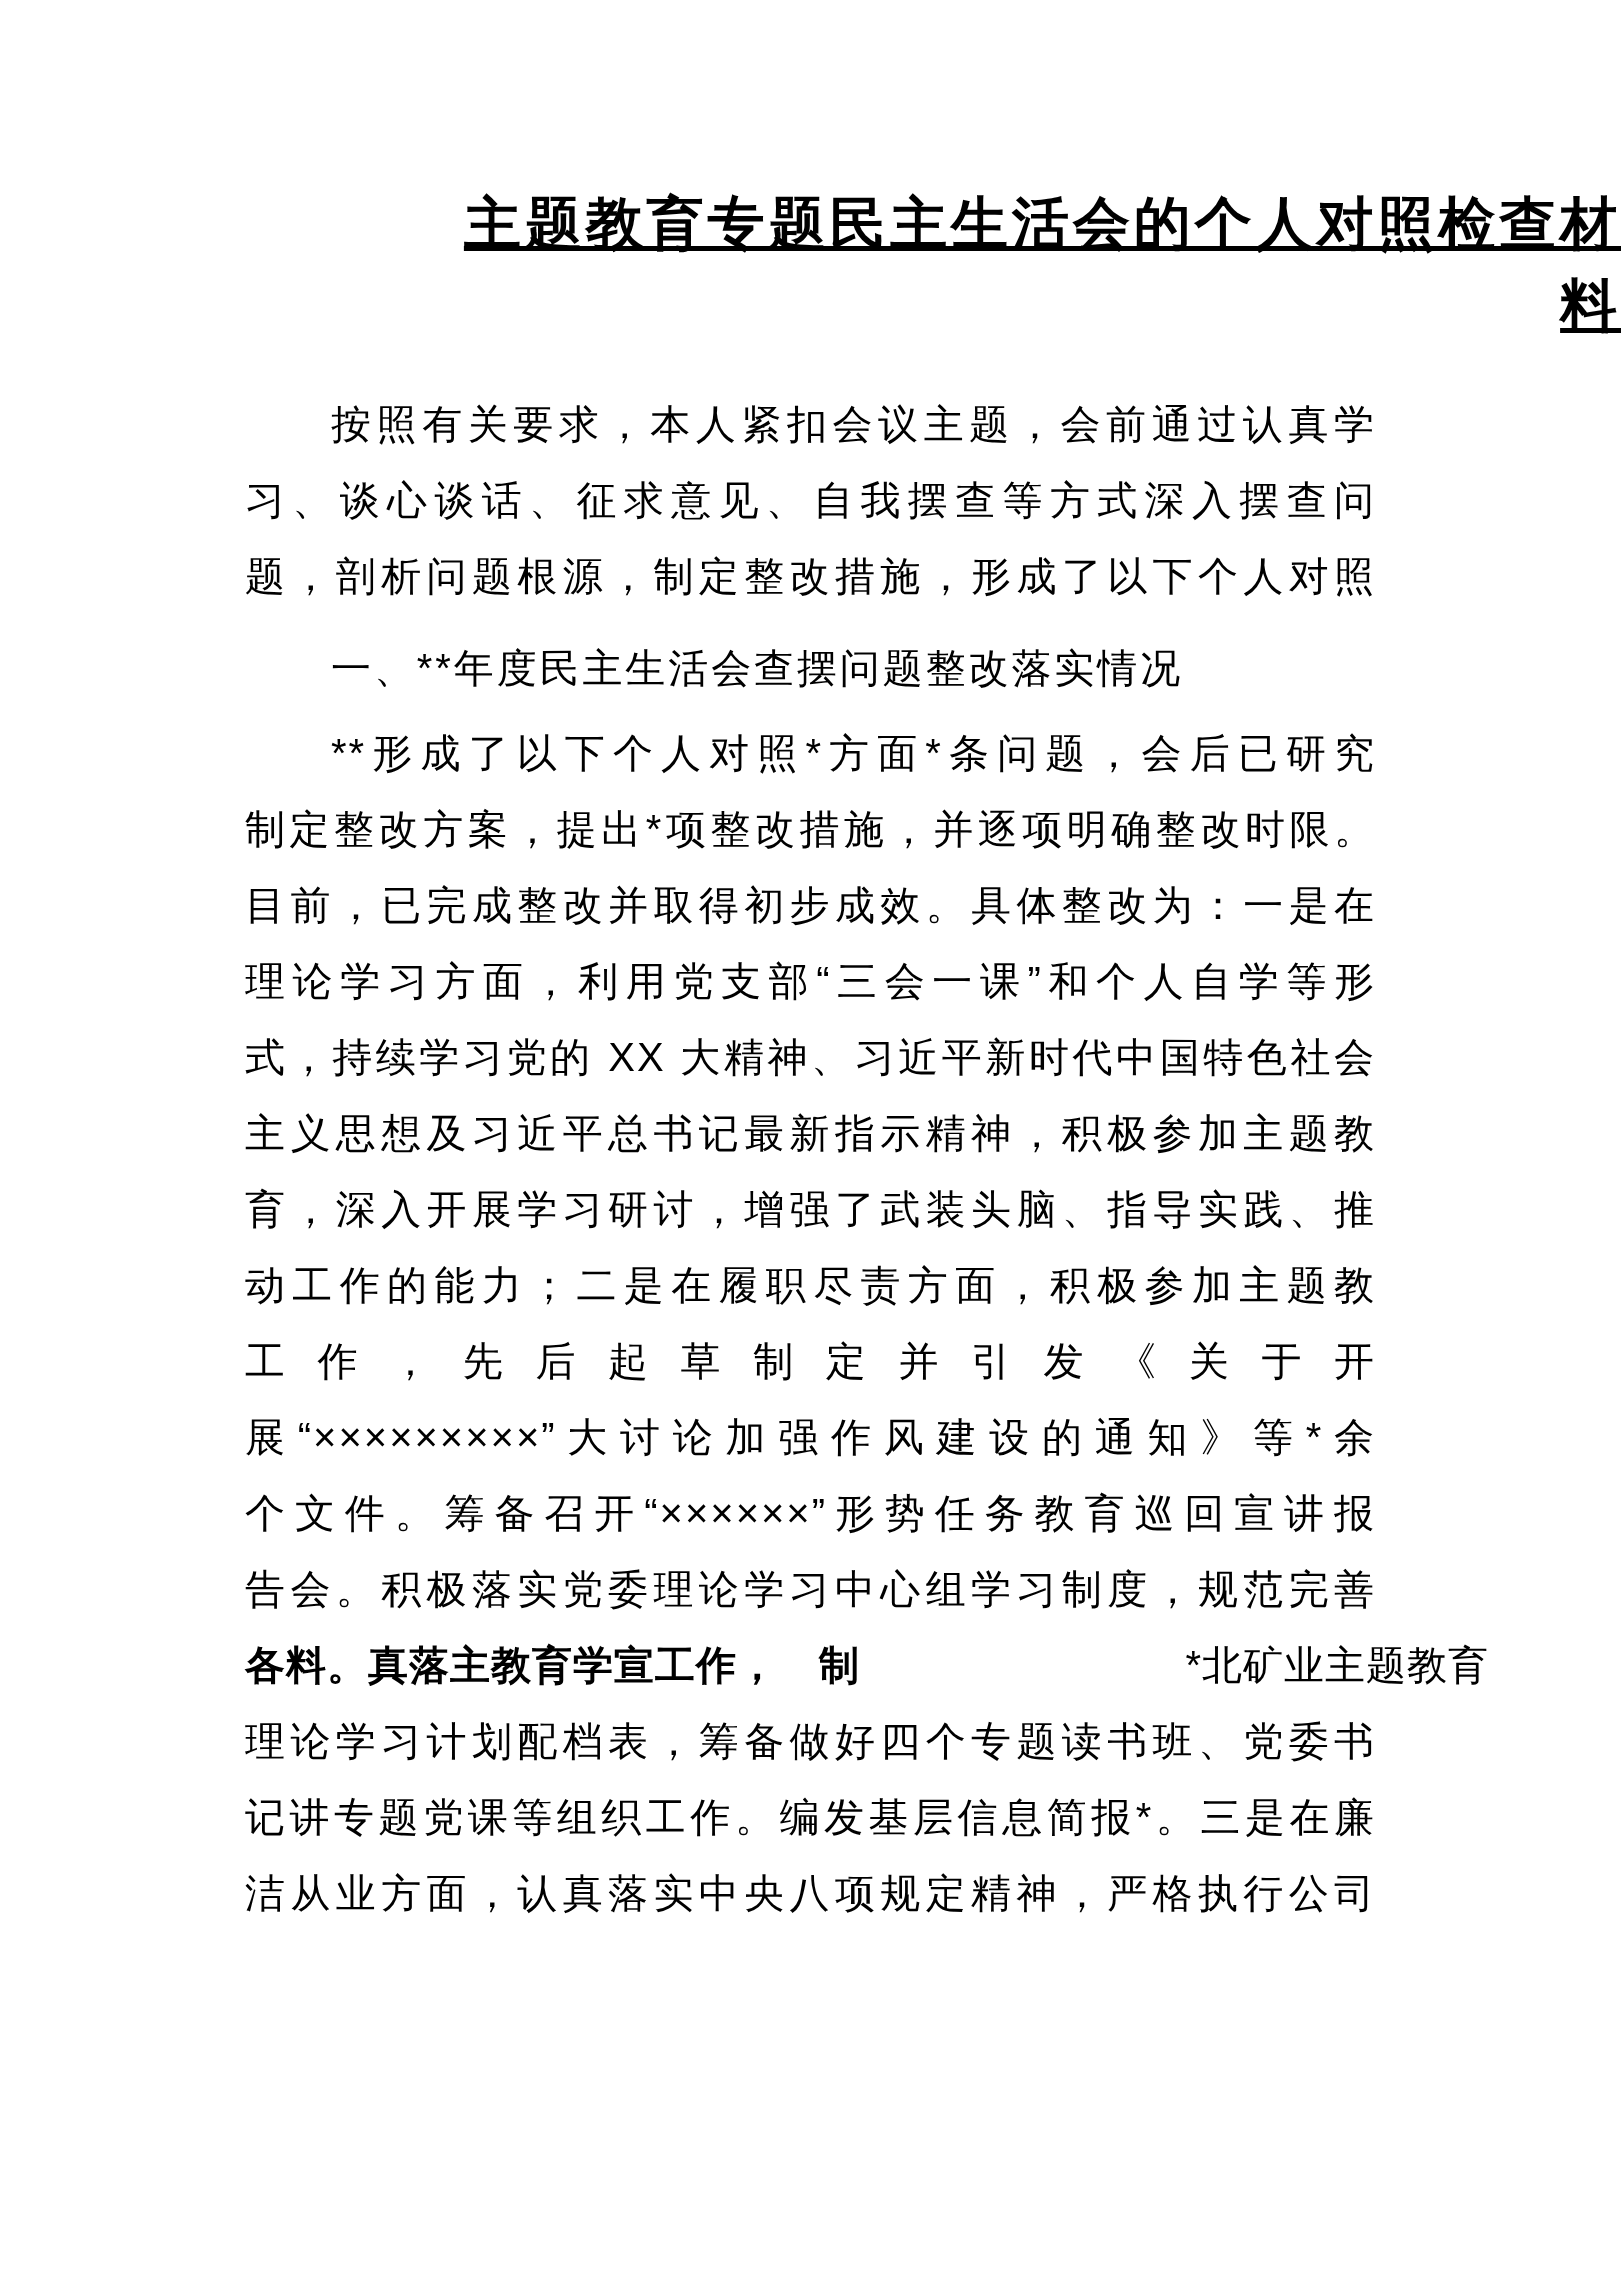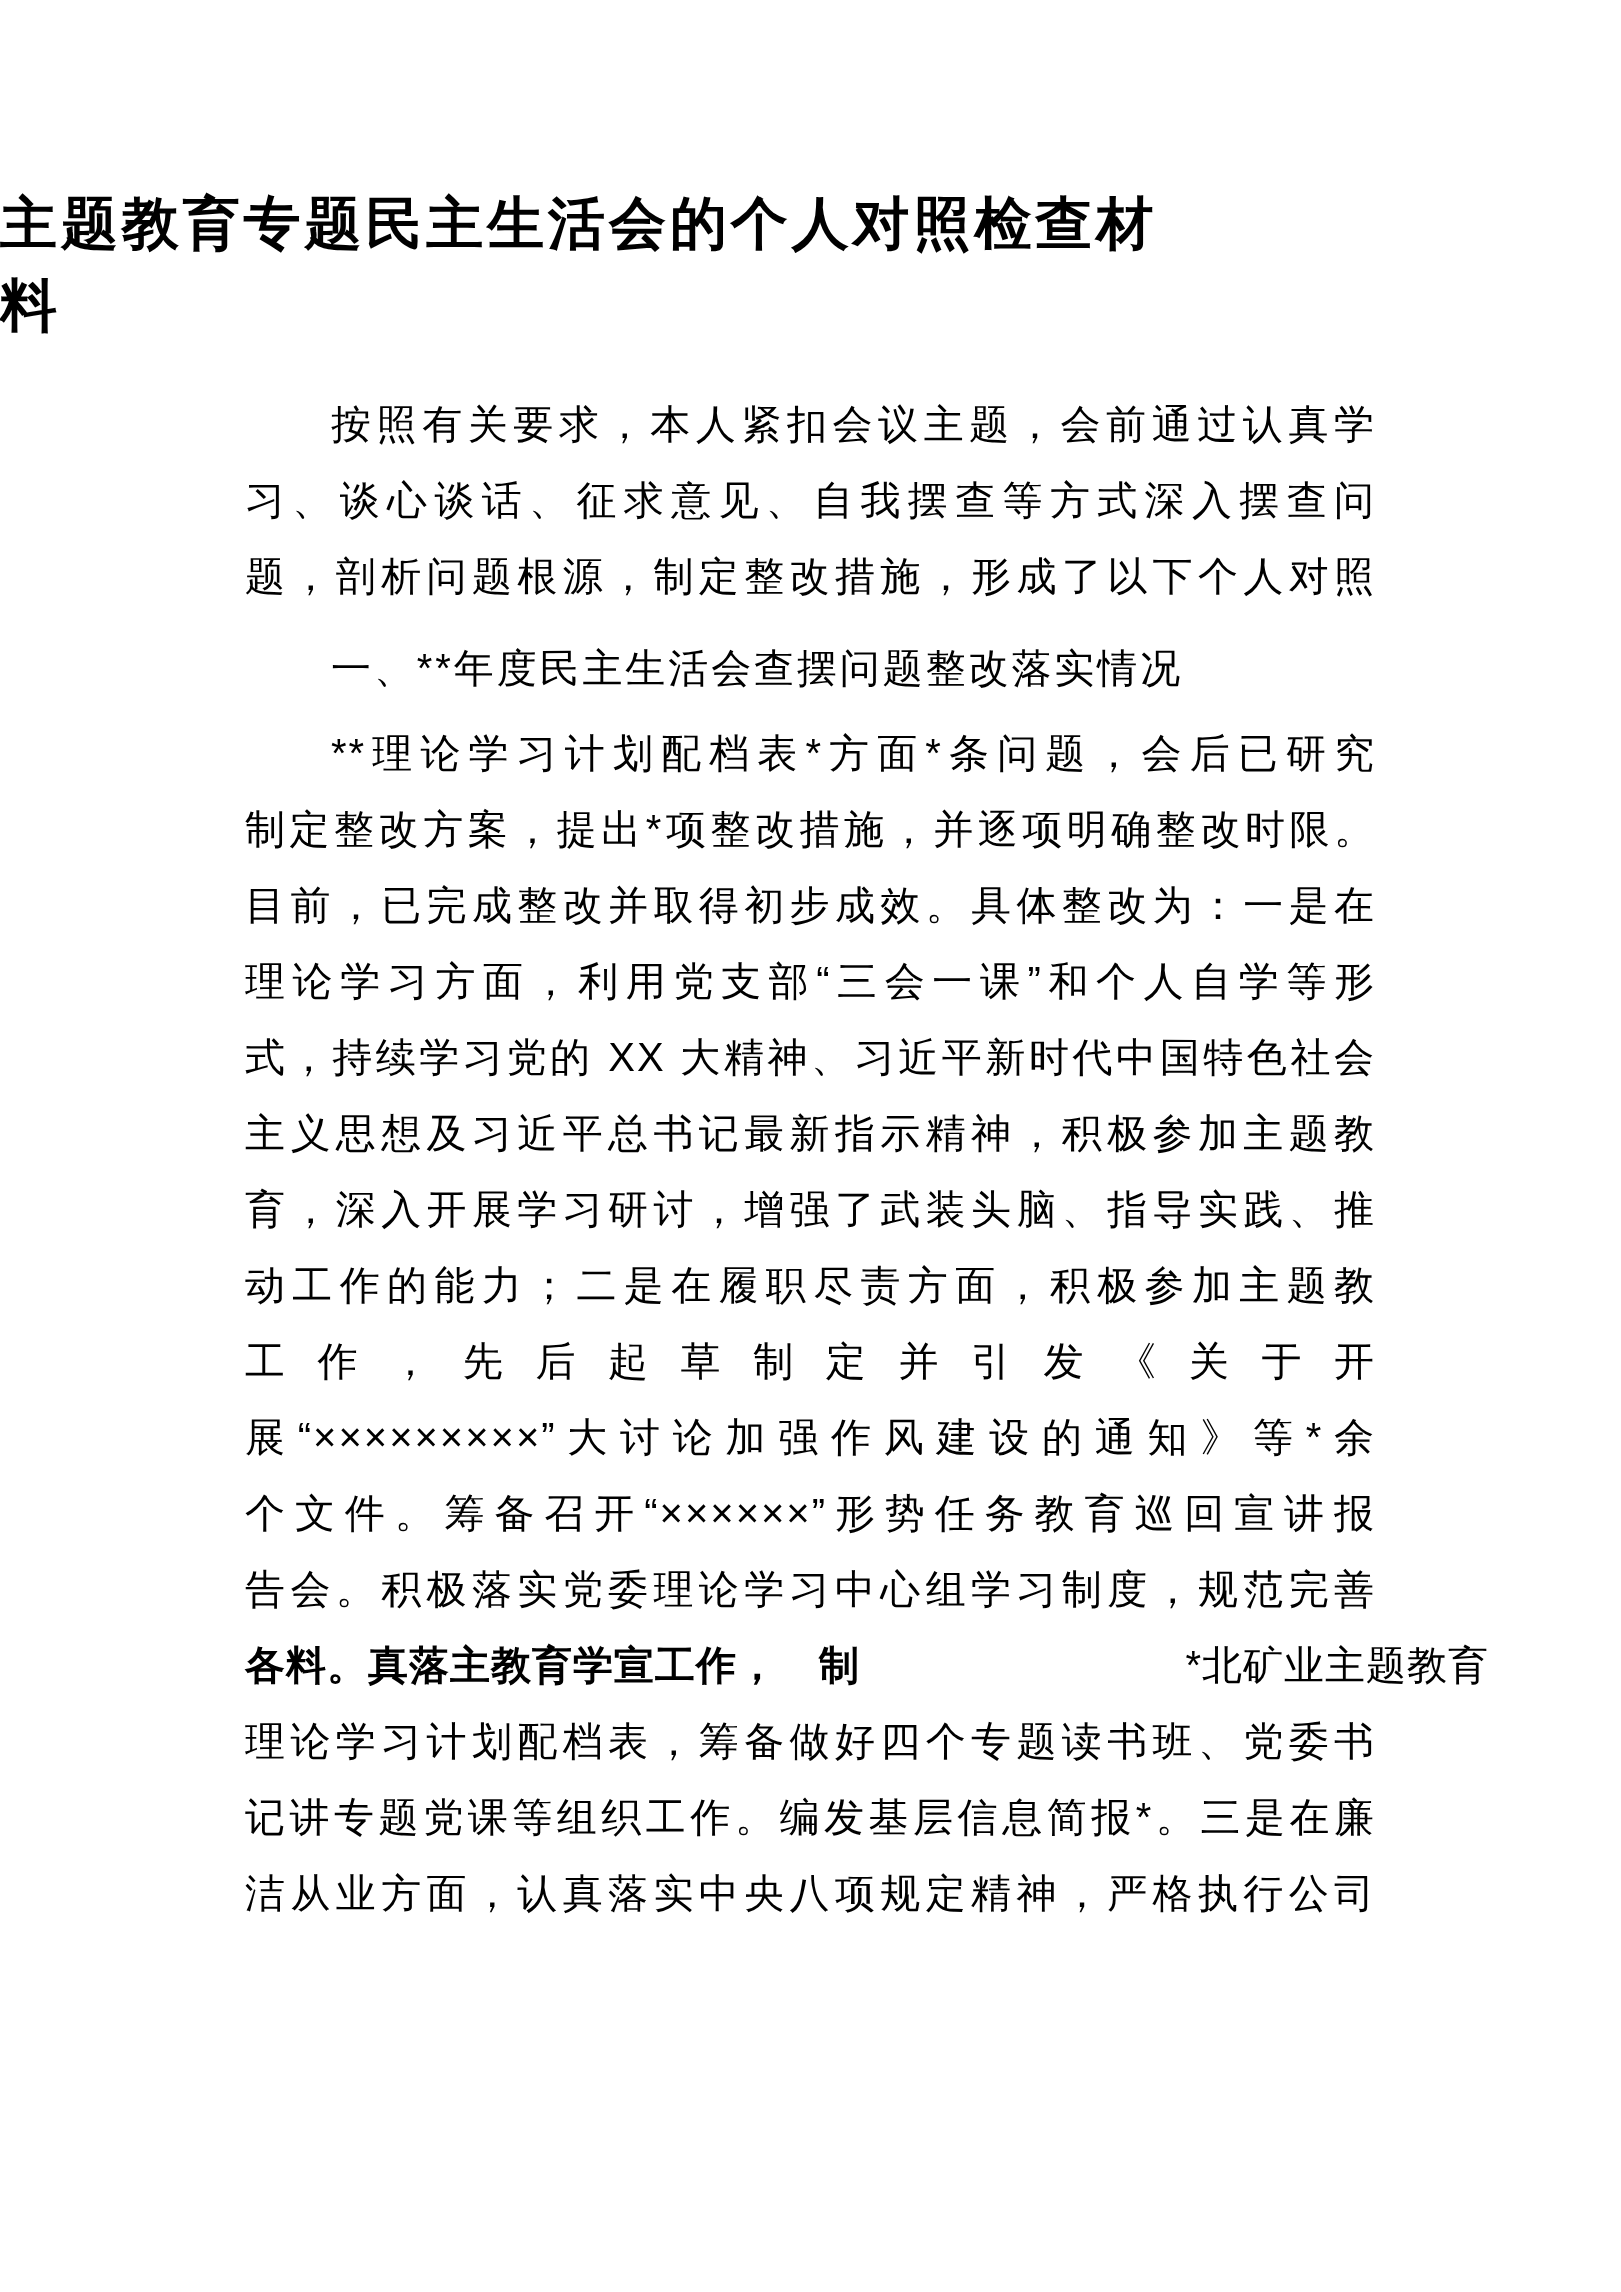--- a/index.html
+++ b/index.html
@@ -15,25 +15,26 @@
   .page {
     position: absolute;
     inset: 0;
     background: #ffffff;
   }
   .doc-title {
     position: absolute;
     left: 0;
     right: 0;
     top: 182px;
-    text-align: left;
+    text-align: right;
     font-size: 57px;
     line-height: 82px;
     font-weight: 700;
     letter-spacing: 3.9px;
+    text-decoration: underline;
   }
   .doc-body {
     position: absolute;
     left: 245px;
     top: 386px;
     width: 1131px;
   }
   .line {
     height: 76px;
     line-height: 76px;
@@ -75,21 +76,21 @@
 <div class="page">
   <div class="doc-title">
     <div>主题教育专题民主生活会的个人对照检查材</div>
     <div>料</div>
   </div>
   <div class="doc-body">
       <div class="line body indent">按照有关要求，本人紧扣会议主题，会前通过认真学</div>
       <div class="line body">习、谈心谈话、征求意见、自我摆查等方式深入摆查问</div>
       <div class="line body">题，剖析问题根源，制定整改措施，形成了以下个人对照</div>
       <div class="line heading indent">一、**年度民主生活会查摆问题整改落实情况</div>
-      <div class="line body indent">**理论学习计划配档表*方面*条问题，会后已研究</div>
+      <div class="line body indent">**形成了以下个人对照*方面*条问题，会后已研究</div>
       <div class="line body">制定整改方案，提出*项整改措施，并逐项明确整改时限。</div>
       <div class="line body">目前，已完成整改并取得初步成效。具体整改为：一是在</div>
       <div class="line body">理论学习方面，利用党支部“三会一课”和个人自学等形</div>
       <div class="line body">式，持续学习党的 XX 大精神、习近平新时代中国特色社会</div>
       <div class="line body">主义思想及习近平总书记最新指示精神，积极参加主题教</div>
       <div class="line body">育，深入开展学习研讨，增强了武装头脑、指导实践、推</div>
       <div class="line body">动工作的能力；二是在履职尽责方面，积极参加主题教</div>
       <div class="line body">工作，先后起草制定并引发《关于开</div>
       <div class="line body">展“×××××××××”大讨论加强作风建设的通知》等*余</div>
       <div class="line body">个文件。筹备召开“××××××”形势任务教育巡回宣讲报</div>

